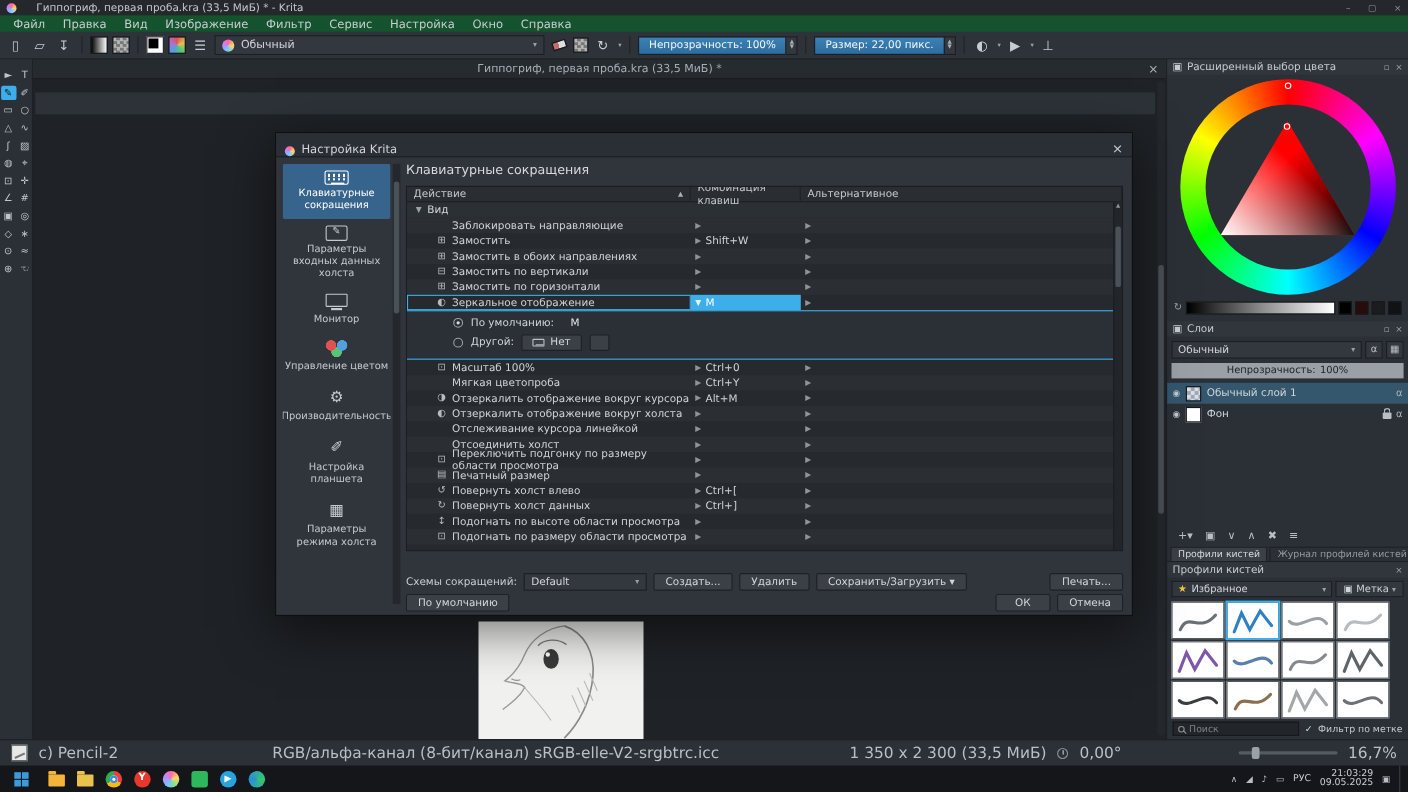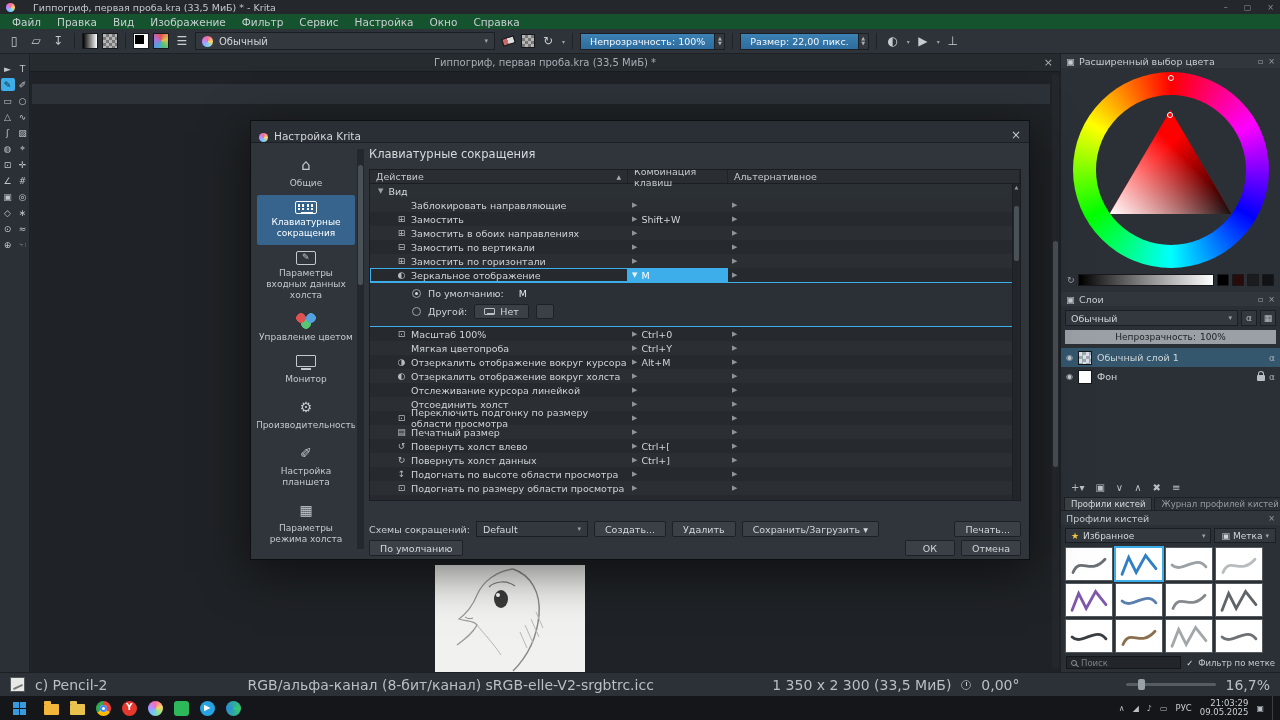--- a/index.html
+++ b/index.html
@@ -541,39 +541,35 @@
     </div>
   </div>
 
   <div class="dialog">
     <div class="dlg-title">
       <span class="krita-logo"></span>
       <span>Настройка Krita</span>
       <span class="dlg-close">×</span>
     </div>
     <div class="cfg-side" id="cfgside">
-        <div class="cfg-item">
-          <div class="cfg-ico ico-home"></div>
-          <div class="cfg-lab">Общие</div>
-        </div>
         <div class="cfg-item sel">
           <div class="cfg-ico ico-keyboard"></div>
           <div class="cfg-lab">Клавиатурные сокращения</div>
         </div>
         <div class="cfg-item">
           <div class="cfg-ico ico-tablet-input"></div>
           <div class="cfg-lab">Параметры входных данных холста</div>
         </div>
         <div class="cfg-item">
+          <div class="cfg-ico ico-monitor"></div>
+          <div class="cfg-lab">Монитор</div>
+        </div>
+        <div class="cfg-item">
           <div class="cfg-ico ico-color"></div>
           <div class="cfg-lab">Управление цветом</div>
-        </div>
-        <div class="cfg-item">
-          <div class="cfg-ico ico-monitor"></div>
-          <div class="cfg-lab">Монитор</div>
         </div>
         <div class="cfg-item">
           <div class="cfg-ico ico-gear"></div>
           <div class="cfg-lab">Производительность</div>
         </div>
         <div class="cfg-item">
           <div class="cfg-ico ico-stylus"></div>
           <div class="cfg-lab">Настройка планшета</div>
         </div>
         <div class="cfg-item">

